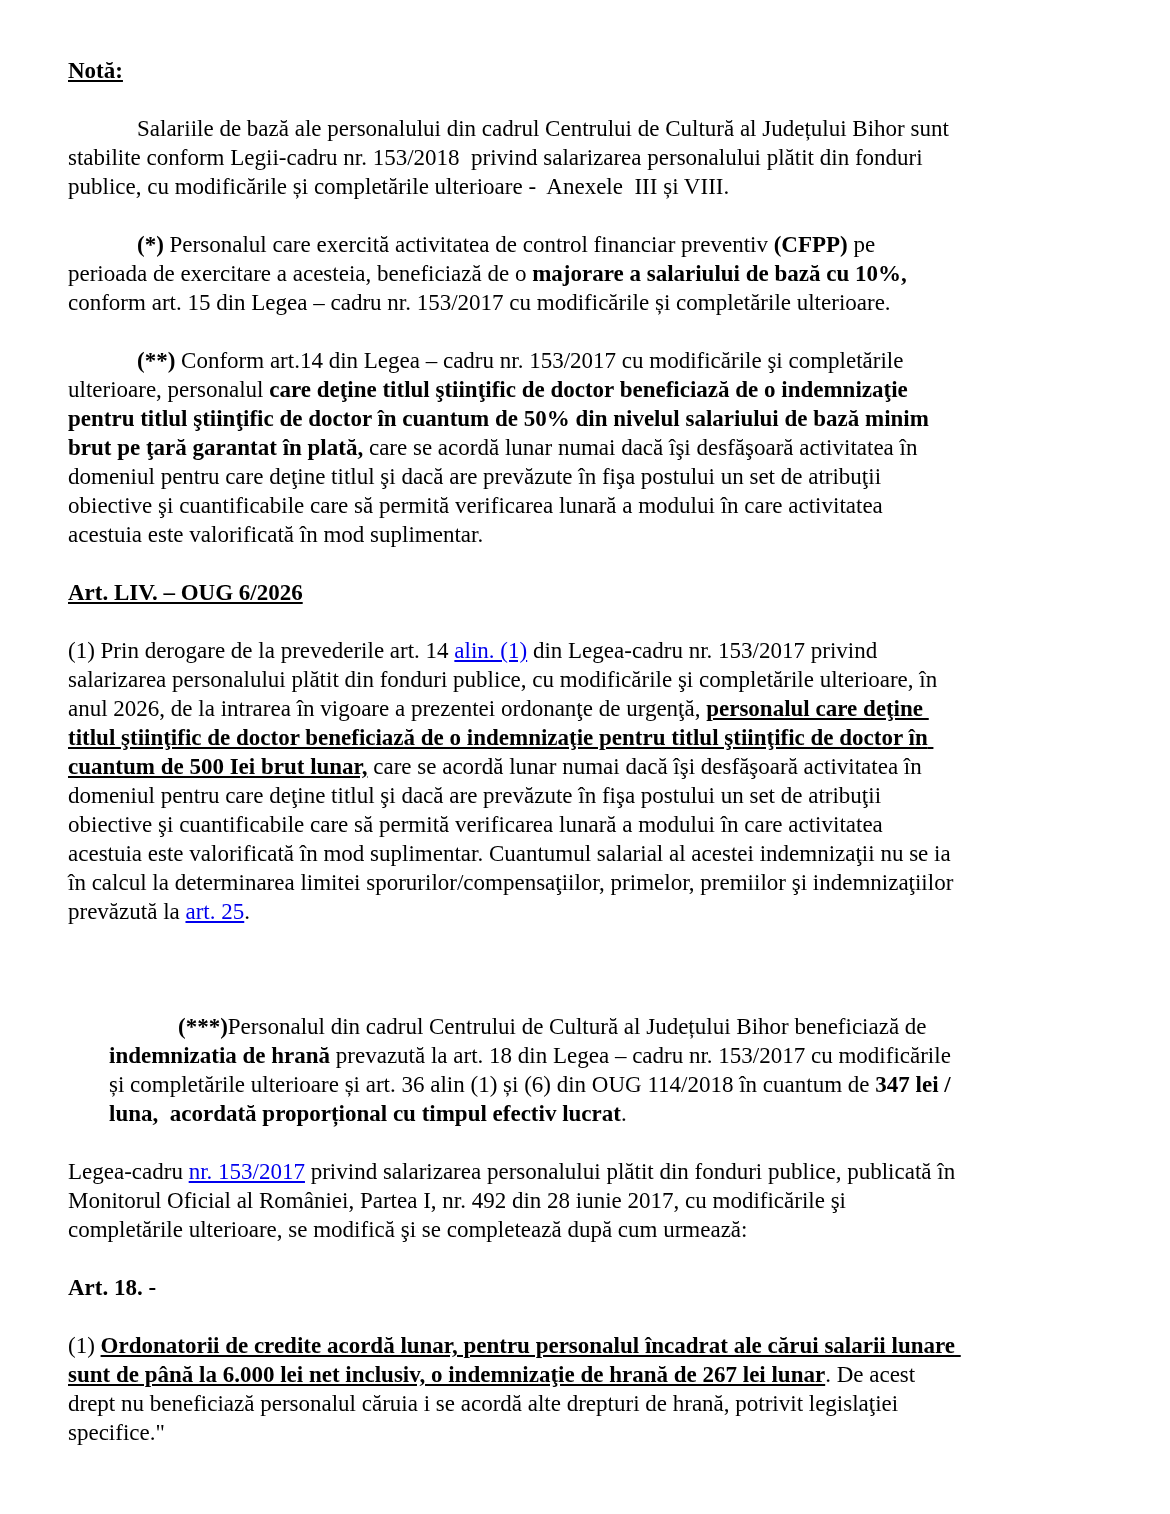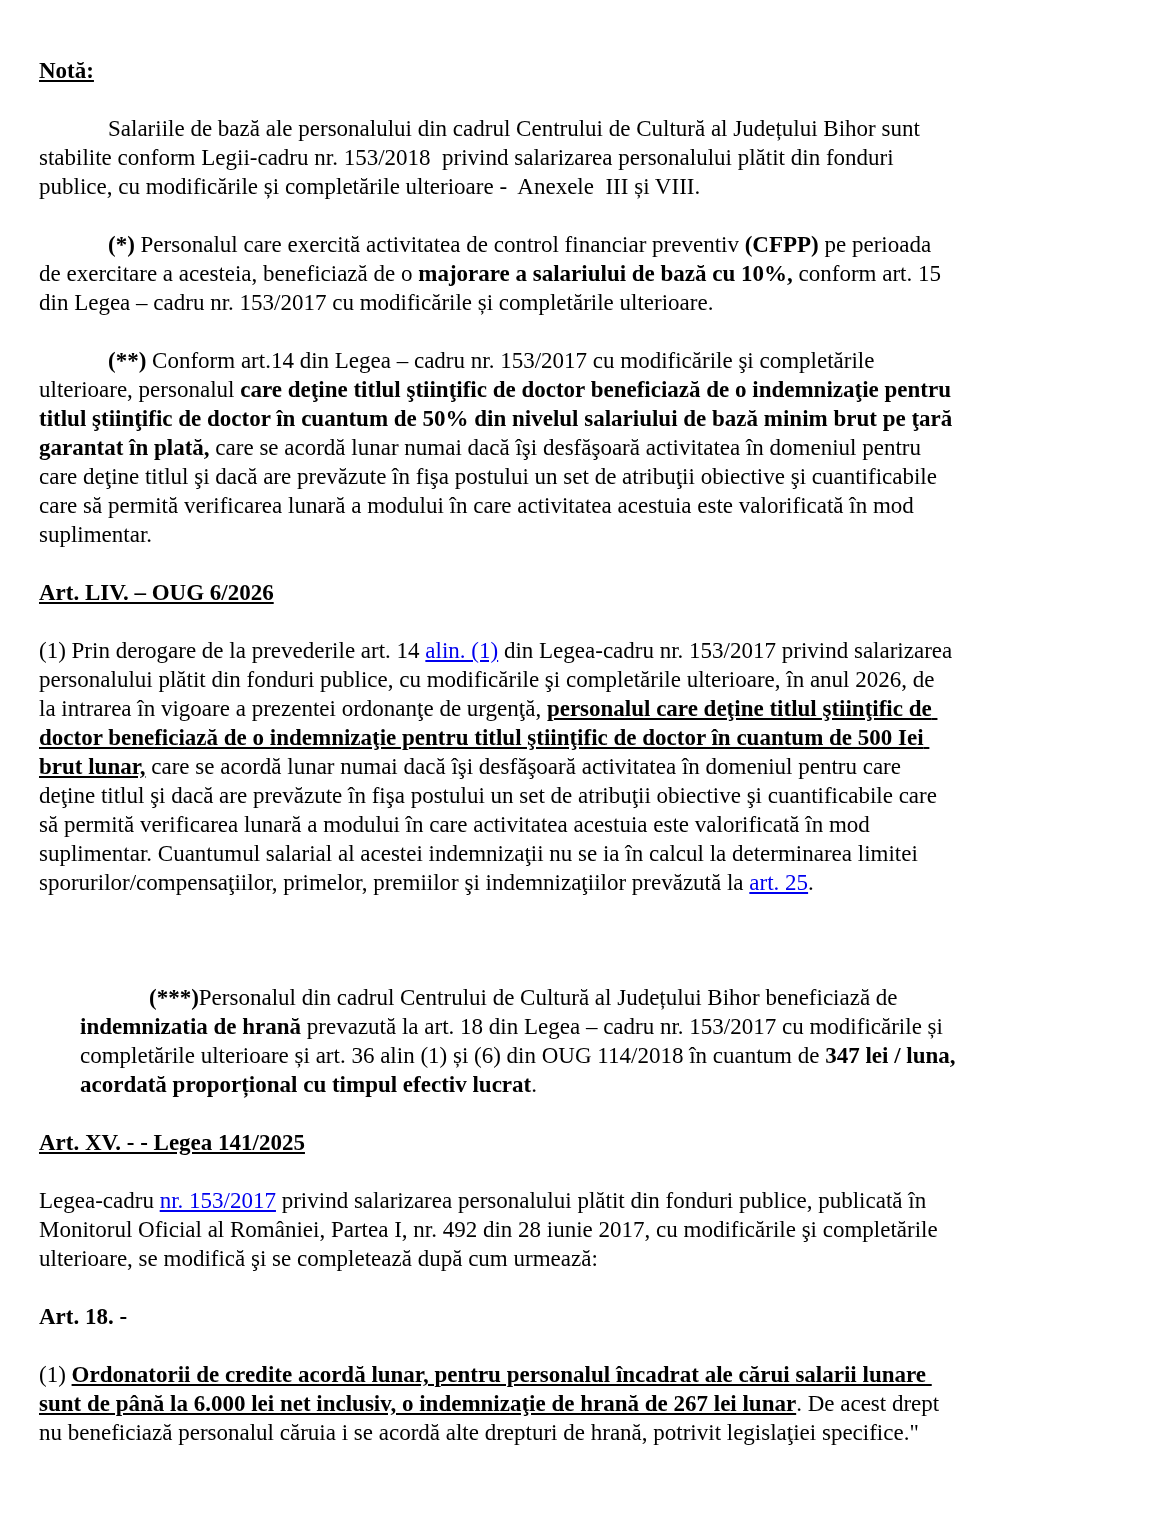--- a/index.html
+++ b/index.html
@@ -12,21 +12,21 @@
   body{
     width:1170px;
     min-height:1514px;
     background:var(--page-bg);
     font-family:"Liberation Serif","DejaVu Serif",serif;
     color:var(--text-color);
   }
   .page{
     width:1022px;
     min-height:1514px;
-    padding:56px 66px 40px 39px;
+    padding:56px 66px 40px 68px;
     background:var(--page-bg);
   }
   .doc{
     font-size:23px;
     line-height:29px;
   }
   .heading{
     font-weight:bold;
     text-decoration:underline;
     margin:29px 0 0 0;
@@ -63,21 +63,20 @@
     <p class="para indent"><span class="b">(*) </span><span>Personalul care exercită activitatea de control financiar preventiv </span><span class="b">(CFPP)</span><span> pe perioada de exercitare a acesteia, beneficiază de o </span><span class="b">majorare a salariului de bază cu 10%,</span><span> conform art. 15 din Legea – cadru nr. 153/2017 cu modificările și completările ulterioare.</span></p>
 
     <p class="para indent"><span class="b">(**) </span><span>Conform art.14 din Legea – cadru nr. 153/2017 cu modificările şi completările ulterioare, personalul </span><span class="b">care deţine titlul ştiinţific de doctor beneficiază de o indemnizaţie pentru titlul ştiinţific de doctor în cuantum de 50% din nivelul salariului de bază minim brut pe ţară garantat în plată,</span><span> care se acordă lunar numai dacă îşi desfăşoară activitatea în domeniul pentru care deţine titlul şi dacă are prevăzute în fişa postului un set de atribuţii obiective şi cuantificabile care să permită verificarea lunară a modului în care activitatea acestuia este valorificată în mod suplimentar.</span></p>
 
     <p class="heading">Art. LIV. – OUG 6/2026</p>
 
     <p class="para"><span>(1) Prin derogare de la prevederile art. 14 </span><a class="doclink">alin. (1)</a><span> din Legea-cadru nr. 153/2017 privind salarizarea personalului plătit din fonduri publice, cu modificările şi completările ulterioare, în anul 2026, de la intrarea în vigoare a prezentei ordonanţe de urgenţă, </span><span class="bu">personalul care deţine titlul ştiinţific de doctor beneficiază de o indemnizaţie pentru titlul ştiinţific de doctor în cuantum de 500 Iei brut lunar,</span><span> care se acordă lunar numai dacă îşi desfăşoară activitatea în domeniul pentru care deţine titlul şi dacă are prevăzute în fişa postului un set de atribuţii obiective şi cuantificabile care să permită verificarea lunară a modului în care activitatea acestuia este valorificată în mod suplimentar. Cuantumul salarial al acestei indemnizaţii nu se ia în calcul la determinarea limitei sporurilor/compensaţiilor, primelor, premiilor şi indemnizaţiilor prevăzută la </span><a class="doclink">art. 25</a><span>.</span></p>
 
     <p class="para indent gap-large"><span class="b">(***)</span><span>Personalul din cadrul Centrului de Cultură al Județului Bihor beneficiază de </span><span class="b">indemnizatia de hrană</span><span> prevazută la art. 18 din Legea – cadru nr. 153/2017 cu modificările și completările ulterioare și art. 36 alin (1) și (6) din OUG 114/2018 în cuantum de </span><span class="b">347 lei / luna,  acordată proporțional cu timpul efectiv lucrat</span><span>.</span></p>
 
-    <p class="heading">Art. XV. - - Legea 141/2025</p>
 
     <p class="para"><span>Legea-cadru </span><a class="doclink">nr. 153/2017</a><span> privind salarizarea personalului plătit din fonduri publice, publicată în Monitorul Oficial al României, Partea I, nr. 492 din 28 iunie 2017, cu modificările şi completările ulterioare, se modifică şi se completează după cum urmează:</span></p>
 
     <p class="heading no-underline">Art. 18. -</p>
 
     <p class="para"><span>(1) </span><span class="bu">Ordonatorii de credite acordă lunar, pentru personalul încadrat ale cărui salarii lunare sunt de până la 6.000 lei net inclusiv, o indemnizaţie de hrană de 267 lei lunar</span><span>. De acest drept nu beneficiază personalul căruia i se acordă alte drepturi de hrană, potrivit legislaţiei specifice."</span></p>
 
   </div>
 </div>
 

